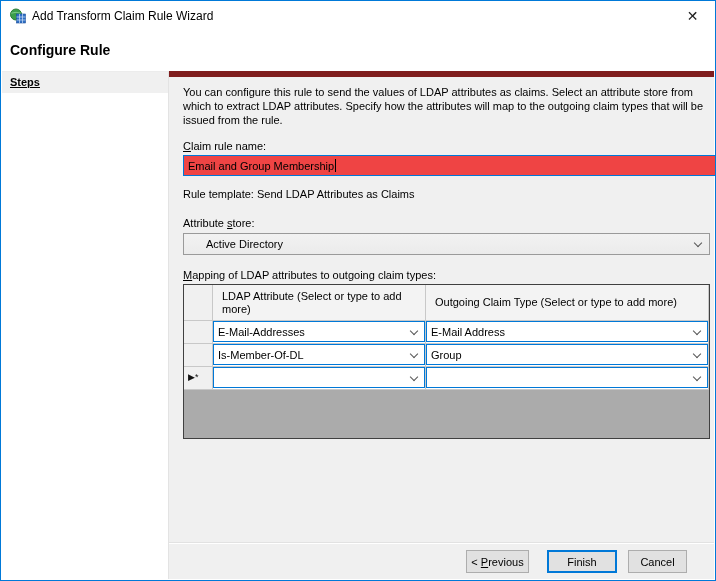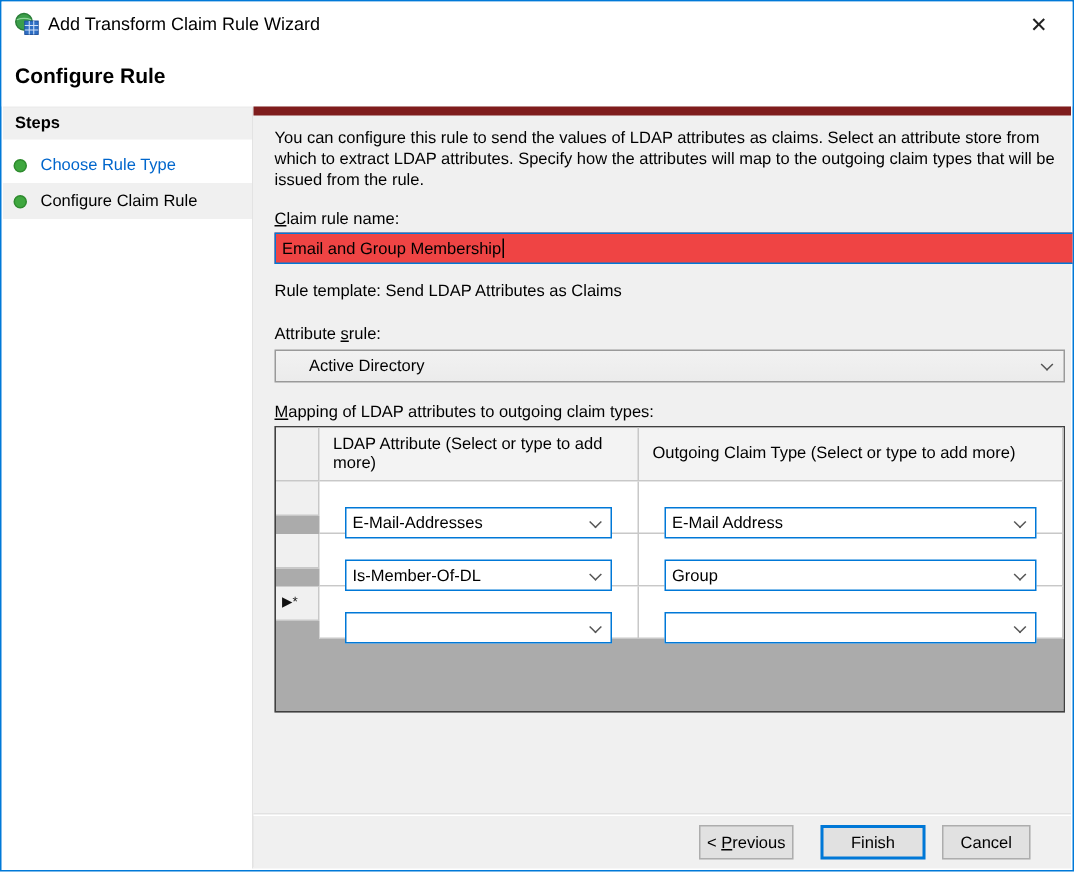--- a/index.html
+++ b/index.html
@@ -21,21 +21,21 @@
   .close-btn {
     margin-left:auto; width:45px; height:30px;
     display:flex; align-items:center; justify-content:center;
     font-size:14px; color:#222; cursor:default;
   }
   .heading { font-size:14px; font-weight:bold; padding:11px 0 0 9px; height:40px; background:#fff; }
 
   
   .sidebar {
     position:absolute; top:70px; left:1px; bottom:1px; width:167px;
-    background:#fff; border-top:1px solid #ececec; border-right:1px solid #e3e3e3;
+    background:#fff; border-top:1px solid #ececec; border-right:1px solid #e3e3e3;text-decoration:underline;
   }
   .steps-header { background:#f0f0f0; font-weight:bold; padding:4px 0 5px 8px; }
   .step-list { margin-top:5px; }
   .step-item { display:flex; align-items:center; padding:6px 0 6px 7px; }
   .step-item.current { background:#f0f0f0; }
   .bullet {
     width:9px; height:9px; border-radius:50%;
     background:#3fa73f; border:1px solid #2e8b2e; margin-right:9px; flex:0 0 auto;
   }
   .step-link { color:#0066cc; }
@@ -74,21 +74,21 @@
     display:grid; grid-template-columns:29px 213px 1fr;
   }
   .dgv-row { display:contents; }
   .dgv-h, .dgv-rh, .dgv-c { border-right:1px solid #c8c8c8; border-bottom:1px solid #c8c8c8; }
   .dgv-h {
     background:#f3f3f3; height:36px; display:flex; align-items:center;
     padding-left:9px; padding-right:6px; line-height:13px;
   }
   .dgv-corner { background:#f0f0f0; height:36px; }
   .dgv-rh { background:#f0f0f0; height:23px; font-size:9px; padding:5px 0 0 4px; color:#111; }
-  .dgv-c { background:#fff; height:23px; padding:17px; }
+  .dgv-c { background:#fff; height:23px; padding:0; }
   .cellcombo {
     height:21px; width:100%; border:1px solid #0078d7; background:#fff;
     display:flex; align-items:center; padding-left:4px; position:relative;
   }
   .cellcombo .chev { right:7px; top:7px; }
   .dgv-filler { grid-column:1 / 4; height:48px; background:#ababab; border-right:none; }
 
   
   .footer {
     position:absolute; left:0; right:0; bottom:0; height:36px;
@@ -125,44 +125,34 @@
     <span class="title">Add Transform Claim Rule Wizard</span>
     <div class="close-btn">
       <span>✕</span>
     </div>
   </div>
 
   <div class="heading">Configure Rule</div>
 
   <div class="sidebar">
     <div class="steps-header">Steps</div>
-    <div class="step-list">
-      <div class="step-item">
-        <span class="bullet"></span>
-        <span class="step-link">Choose Rule Type</span>
-      </div>
-      <div class="step-item current">
-        <span class="bullet"></span>
-        <span>Configure Claim Rule</span>
-      </div>
-    </div>
   </div>
 
   <div class="content">
     <div class="desc">You can configure this rule to send the values of LDAP attributes as claims. Select an attribute store from which to extract LDAP attributes. Specify how the attributes will map to the outgoing claim types that will be issued from the rule.</div>
 
     <div class="field-label"><span class="u">C</span><span>laim rule name:</span></div>
     <div class="textbox">
       <span>Email and Group Membership</span>
       <span class="caret"></span>
     </div>
 
     <div class="rule-template">Rule template: Send LDAP Attributes as Claims</div>
 
-    <div class="field-label"><span>Attribute </span><span class="u">s</span><span>rule:</span></div>
+    <div class="field-label"><span>Attribute </span><span class="u">s</span><span>tore:</span></div>
     <div class="combo">
       <span>Active Directory</span>
       <span class="chev"></span>
     </div>
 
     <div class="mapping-label"><span class="u">M</span><span>apping of LDAP attributes to outgoing claim types:</span></div>
 
     <div class="dgv">
       <div class="dgv-row">
         <div class="dgv-h dgv-corner"></div>

